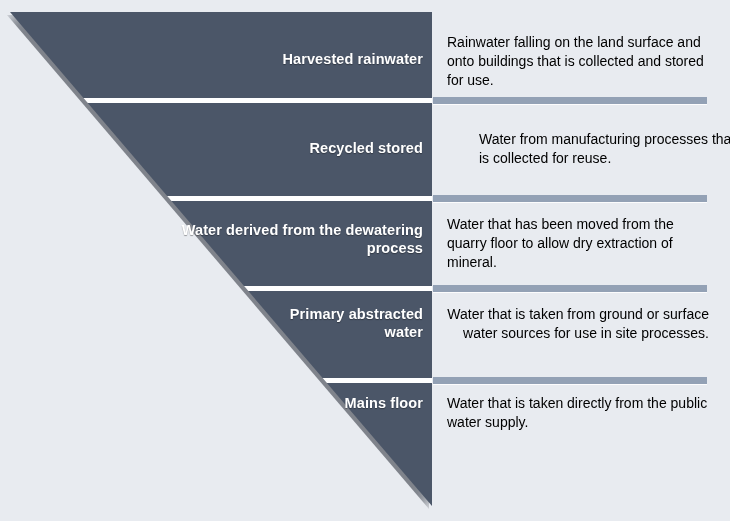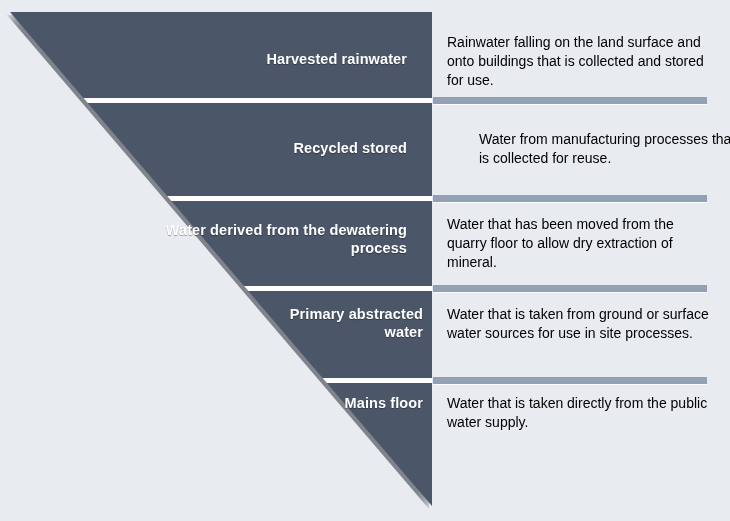--- a/index.html
+++ b/index.html
@@ -61,21 +61,21 @@
     width: 730px;
     height: 521px;
   }
   .row {
     position: absolute;
     left: 0;
     width: 730px;
   }
   .row-label {
     position: absolute;
-    right: 323px;     
+    right: 307px;     
     width: 280px;
     text-align: right;
     color: #ffffff;
     font-weight: bold;
     font-size: 14.5px;
     line-height: 18px;
     letter-spacing: 0.1px;
     text-shadow: 0 1px 1px rgba(0,0,0,0.35);
   }
   .row-desc {
@@ -124,21 +124,21 @@
     </div>
 
     <div class="row">
       <div class="row-label" style="top:221px;">Water derived from the dewatering process</div>
       <div class="row-desc" style="top:215px;">Water that has been moved from the quarry floor to allow dry extraction of mineral.</div>
       <div class="row-rule" style="top:285px;"></div>
     </div>
 
     <div class="row">
       <div class="row-label" style="top:305px; width:150px; right:307px;">Primary abstracted water</div>
-      <div class="row-desc" style="top:305px;">Water that is taken from ground or surface water sources for use in site processes.</div>
+      <div class="row-desc" style="top:305px;text-align:right;">Water that is taken from ground or surface water sources for use in site processes.</div>
       <div class="row-rule" style="top:377px;"></div>
     </div>
 
     <div class="row">
       <div class="row-label" style="top:394px; width:110px; right:307px;">Mains floor</div>
       <div class="row-desc" style="top:394px;">Water that is taken directly from the public water supply.</div>
     </div>
 
   </div>
 </div>

